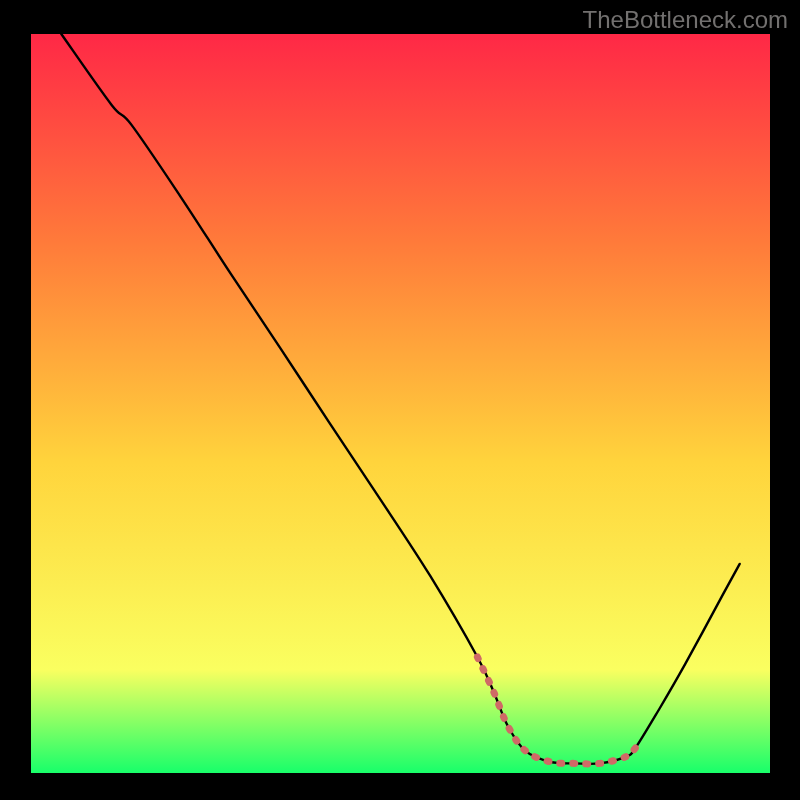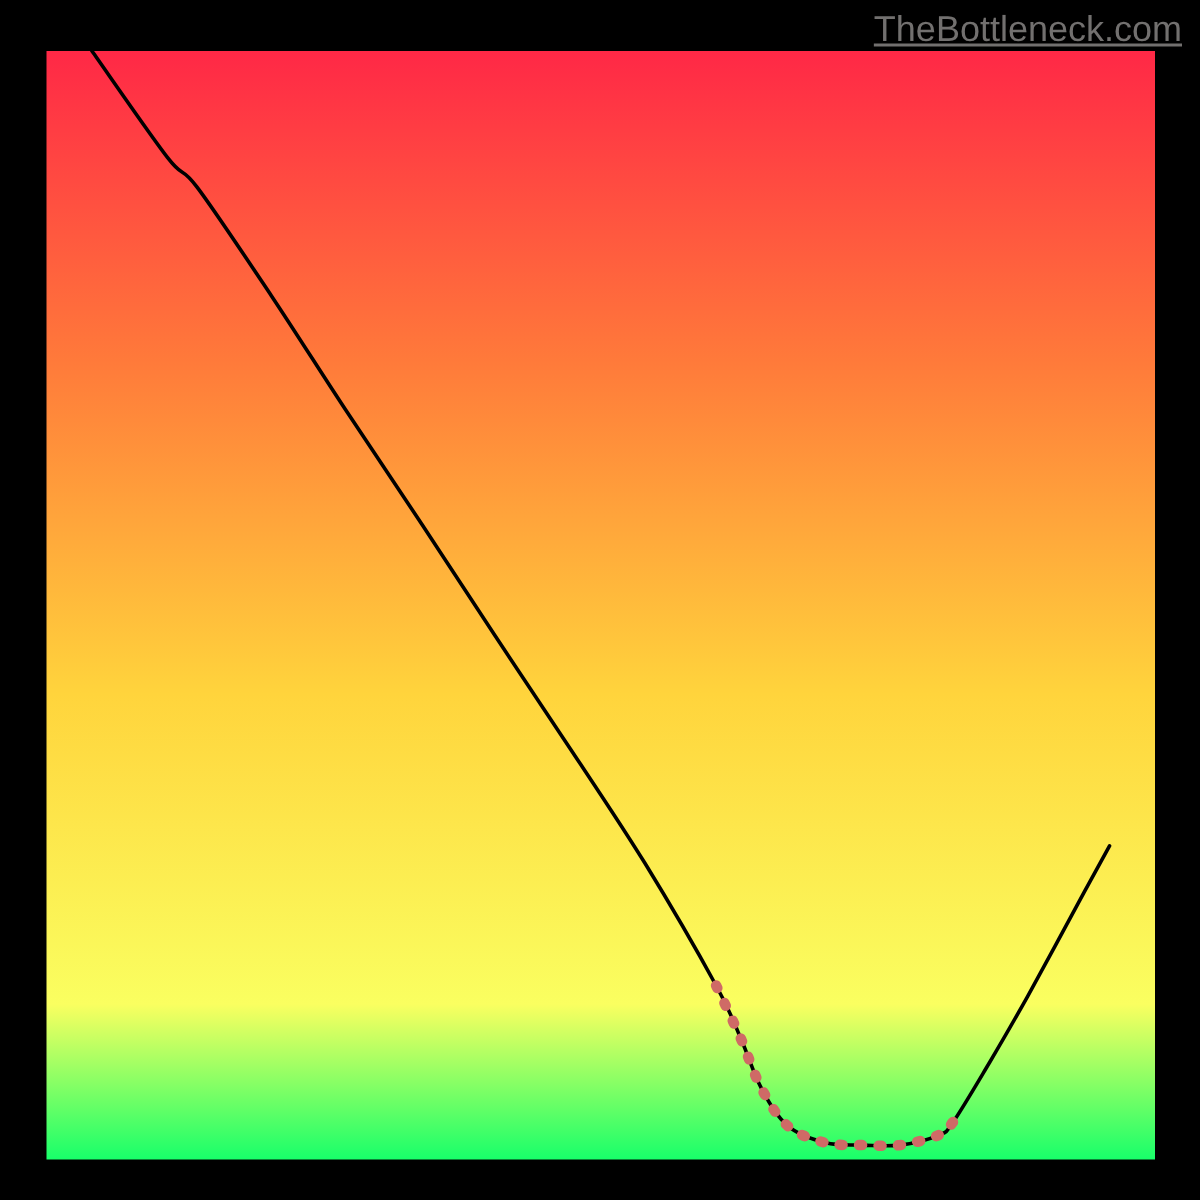--- a/index.html
+++ b/index.html
@@ -17,21 +17,20 @@
   }
   .watermark {
     position: absolute;
     top: 6px;
     right: 12px;
     font-family: Arial, Helvetica, sans-serif;
     font-size: 24px;
     font-weight: 500;
     color: #72706f;
     z-index: 10;
-    text-decoration: underline;
   }
   svg {
     position: absolute;
     top: 0;
     left: 0;
   }
 </style>
 </head>
 <body>
 

